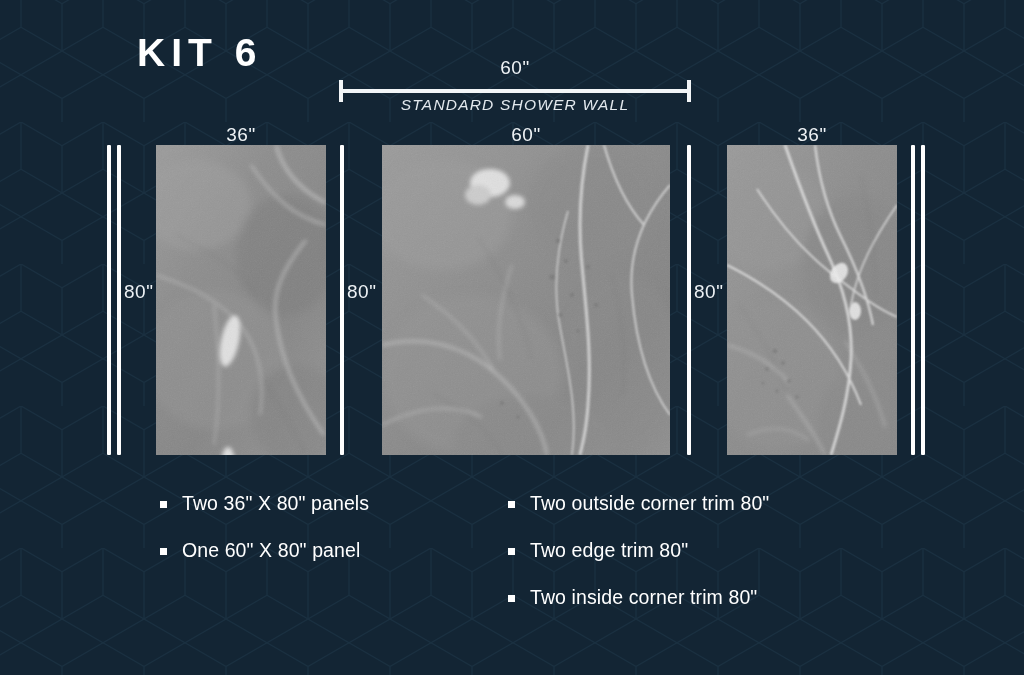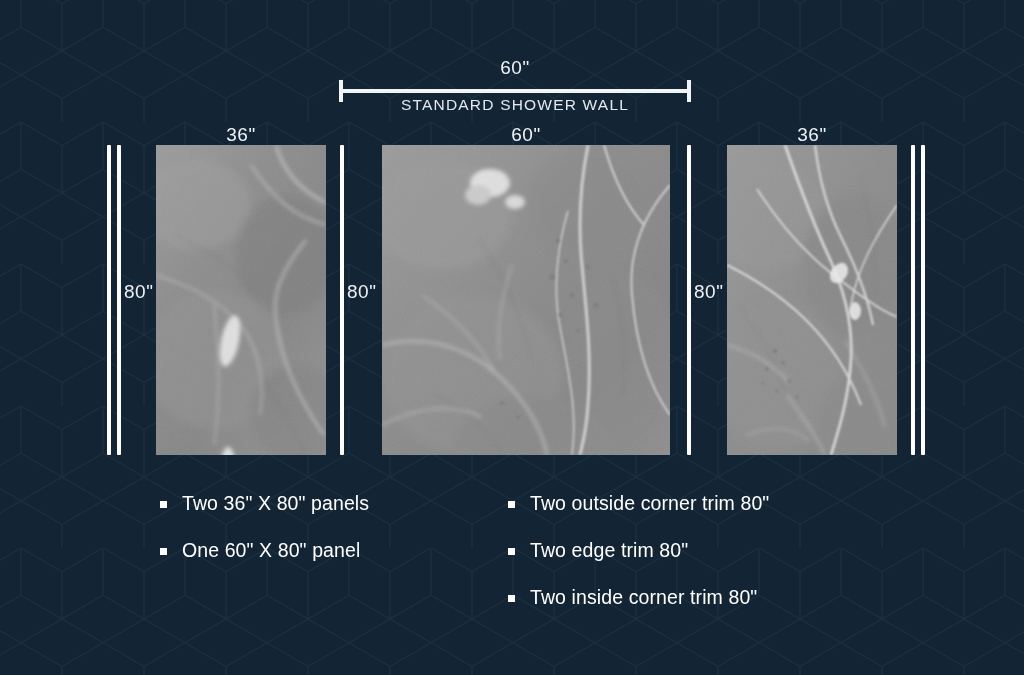--- a/index.html
+++ b/index.html
@@ -34,21 +34,21 @@
   .topdim .bar{position:absolute;left:0;top:19px;width:352px;height:4px;background:#f2f5f7;}
   .topdim .cap{position:absolute;top:10px;width:4px;height:22px;background:#f2f5f7;}
   .topdim .cap.l{left:0;}
   .topdim .cap.r{right:0;}
   .topdim .value{
     position:absolute;left:0;right:0;top:-13px;text-align:center;
     font-size:19px;color:#eef2f5;letter-spacing:.5px;
   }
   .topdim .caption{
     position:absolute;left:0;right:0;top:26px;text-align:center;
-    font-size:15.5px;color:#e3e9ee;letter-spacing:1.2px;
+    font-size:15.5px;color:#e3e9ee;letter-spacing:1.2px;font-style:italic;
   }
 
   
   .trim{position:absolute;background:#ffffff;width:4px;border-radius:1px;}
 
   
   .panel{
     position:absolute;overflow:hidden;
     background:#8d8d8d;
   }
@@ -95,20 +95,21 @@
       <linearGradient id="marbleA" x1="0" y1="0" x2="1" y2="1">
         <stop offset="0%" stop-color="#989898"></stop>
         <stop offset="35%" stop-color="#8c8c8c"></stop>
         <stop offset="70%" stop-color="#858585"></stop>
         <stop offset="100%" stop-color="#909090"></stop>
       </linearGradient>
     </defs>
     <rect width="1064" height="715" fill="url(#cubes)"></rect>
   </svg>
 
+  <div class="kit-title">KIT 6</div>
 
   <div class="topdim">
     <div class="value">60"</div>
     <div class="bar"></div>
     <div class="cap l"></div>
     <div class="cap r"></div>
     <div class="caption">STANDARD SHOWER WALL</div>
   </div>
 
   <div class="trim" style="left:107px;top:145px;height:310px;"></div>

